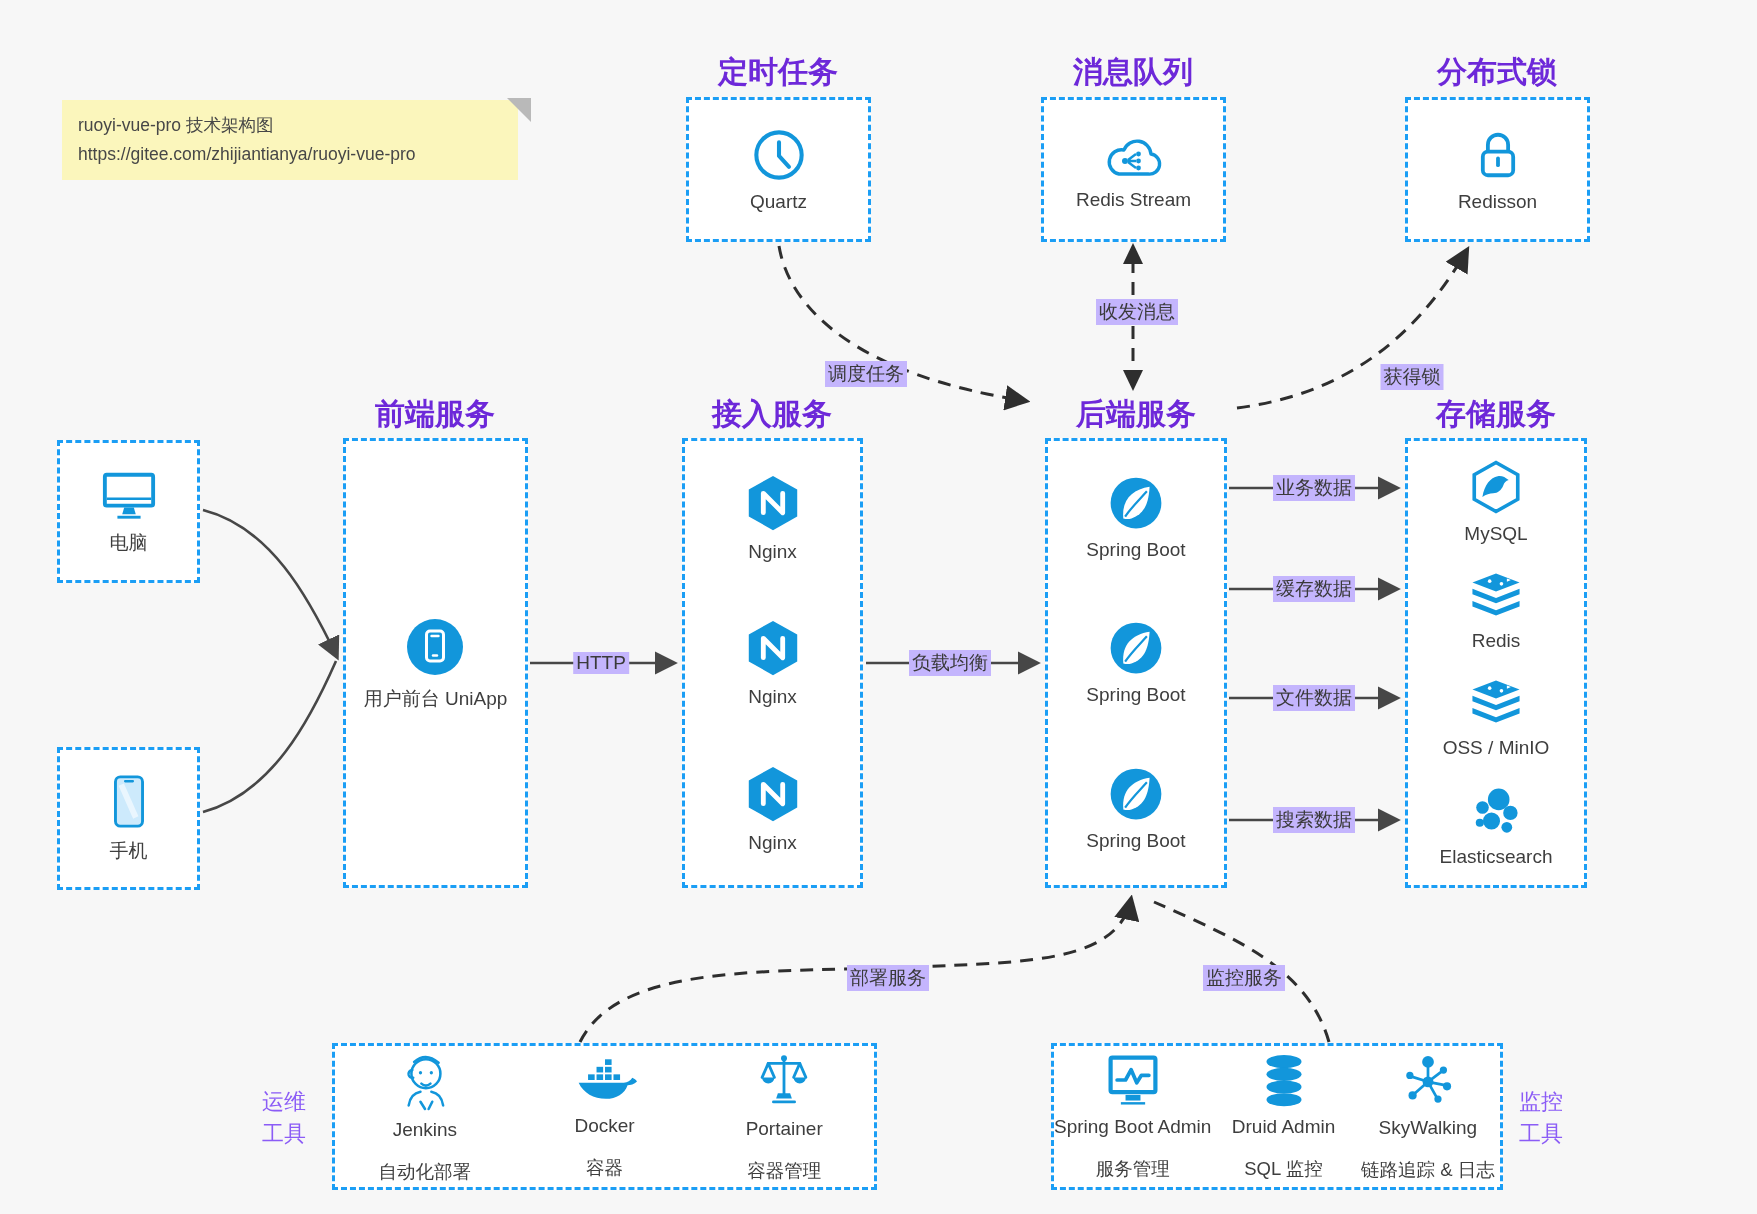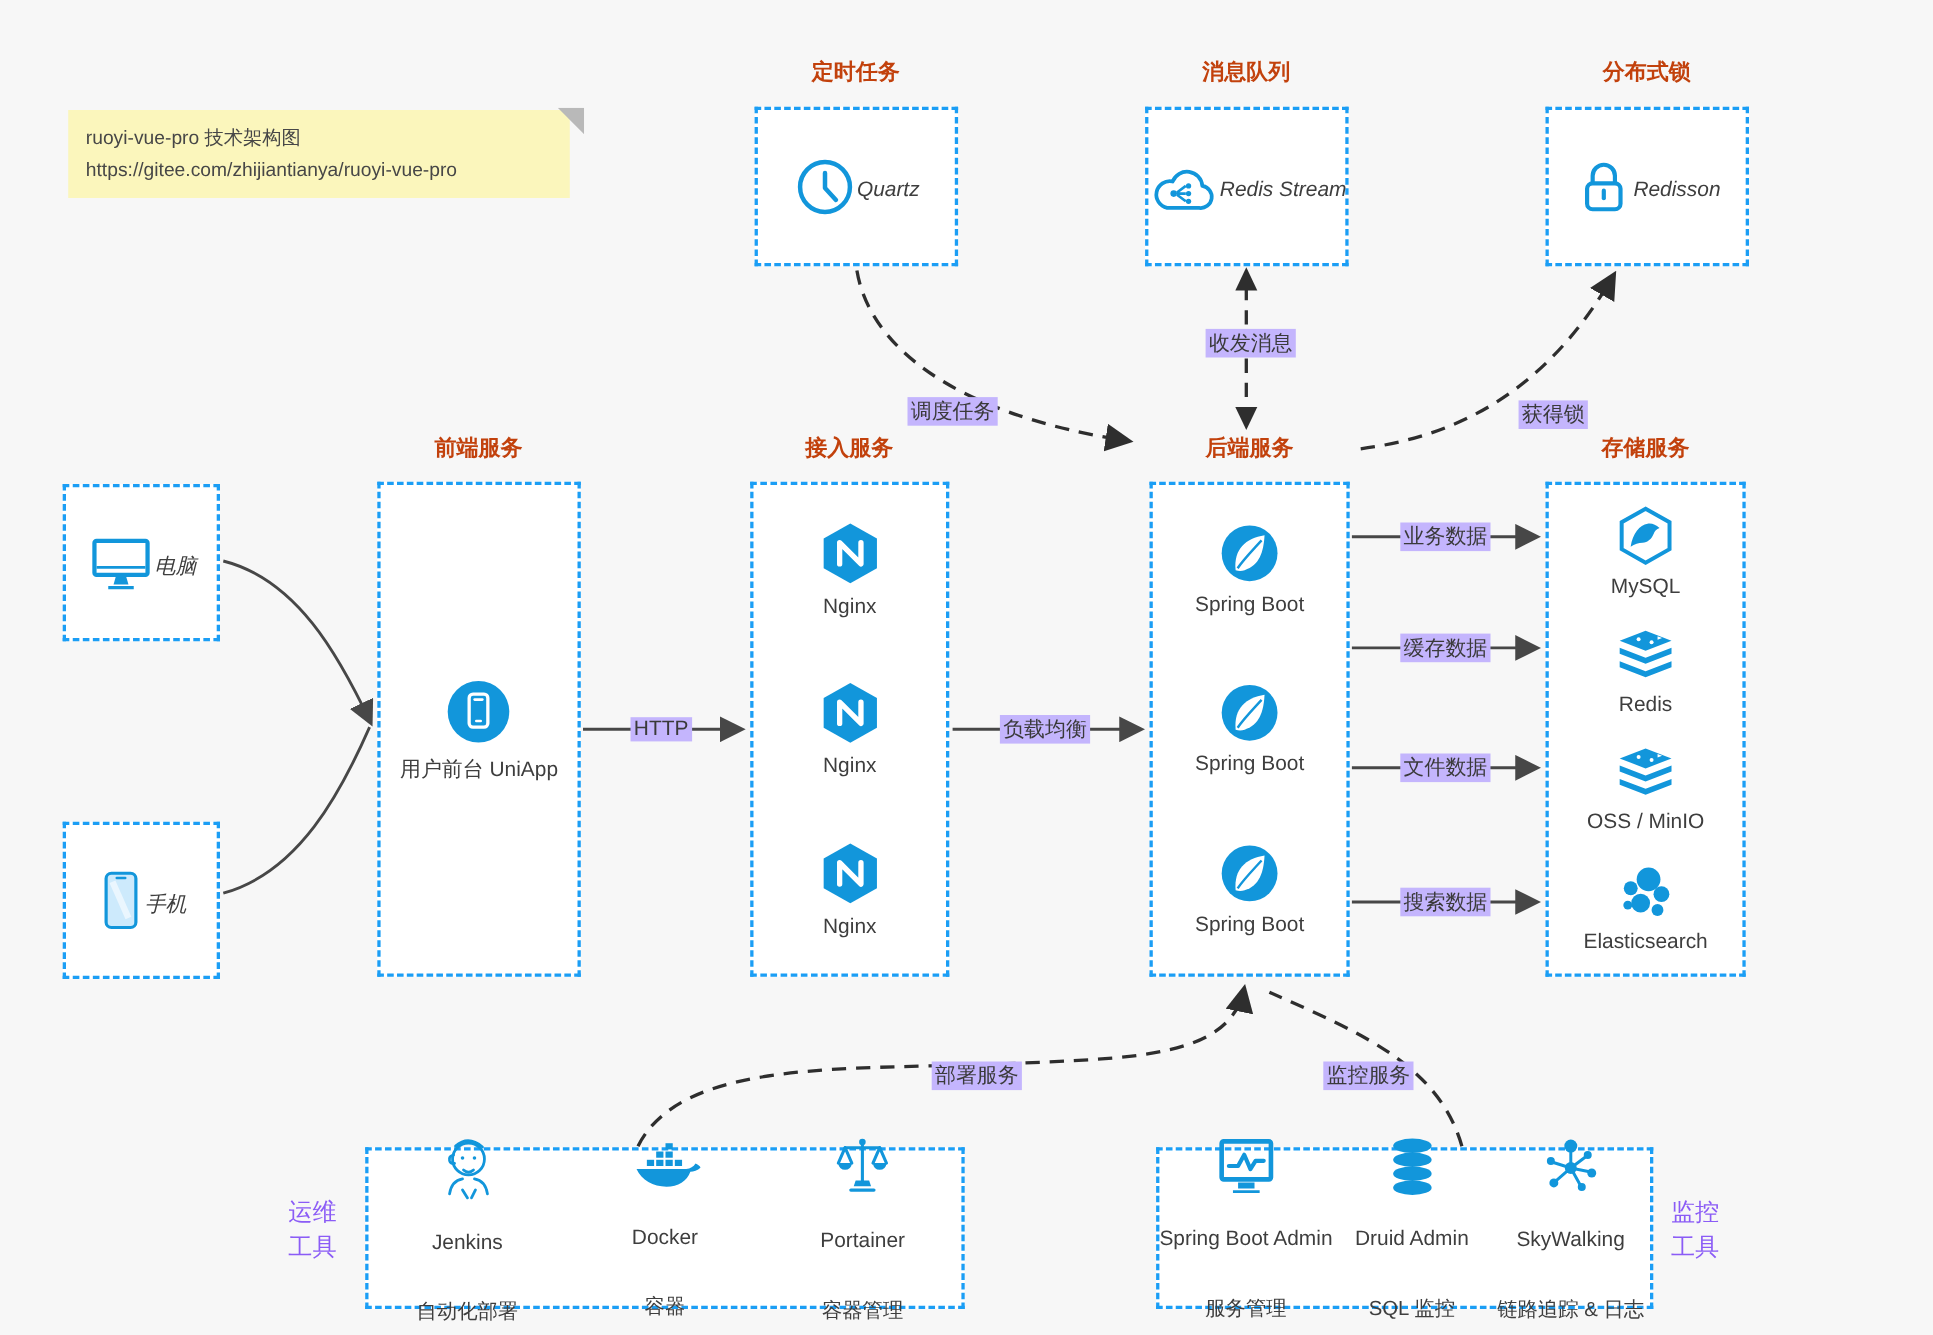--- a/index.html
+++ b/index.html
@@ -2,27 +2,27 @@
 <html><head>
 <meta charset="utf-8">
 <style>
   html,body{margin:0;padding:0;background:#f7f7f7;font-family:"Liberation Sans","DejaVu Sans",sans-serif;}
   .canvas{position:relative;width:1757px;height:1214px;background:#f7f7f7;overflow:hidden;}
   .wires{position:absolute;left:0;top:0;z-index:1;}
   .wires .s{stroke:#474747;stroke-width:2.6;fill:none;}
   .wires .d{stroke:#2e2e2e;stroke-width:3;fill:none;stroke-dasharray:13 9;}
   .note{position:absolute;left:62px;top:100px;width:456px;background:#fbf6bc;z-index:2;padding:11px 16px;box-sizing:border-box;font-size:17.5px;color:#474747;line-height:1.65;}
   .note .fold{position:absolute;right:-13px;top:-2px;line-height:0;}
-  .gtitle{position:absolute;transform:translateX(-50%);font-size:20px;font-weight:bold;color:#c2410c;z-index:3;white-space:nowrap;}
+  .gtitle{position:absolute;transform:translateX(-50%);font-size:30px;font-weight:bold;color:#6d28d9;z-index:3;white-space:nowrap;}
   .side-title{position:absolute;font-size:22px;font-weight:normal;color:#8b5cf6;z-index:3;width:52px;line-height:1.45;text-align:center;}
   .dbox{position:absolute;background:#fff;border:3px dashed #1b9ef5;box-sizing:border-box;z-index:2;}
-  .center-box{display:flex;flex-direction:row;align-items:center;justify-content:center;font-style:italic;}
+  .center-box{display:flex;flex-direction:column;align-items:center;justify-content:center;}
   .vcol{display:flex;flex-direction:column;align-items:center;justify-content:space-around;padding:4px 0;}
   .hrow{display:flex;flex-direction:row;align-items:center;}
-  .hitem{flex:1;display:flex;flex-direction:column;align-items:center;line-height:1.3;gap:20px;}
+  .hitem{flex:1;display:flex;flex-direction:column;align-items:center;line-height:1.3;}
   .vitem{display:flex;flex-direction:column;align-items:center;}
   .icon{display:block;line-height:0;}
   .ilabel{font-size:19px;color:#3e3e3e;margin-top:7px;white-space:nowrap;}
   .sub{font-size:18.5px;color:#3e3e3e;margin-top:17px;white-space:nowrap;}
   .elabel{position:absolute;transform:translate(-50%,-50%);font-size:19px;color:#3a3a3a;background:#c4b5fd;padding:0 3px;z-index:4;white-space:nowrap;}
 </style>
 </head>
 <body>
 
 <div class="canvas">

